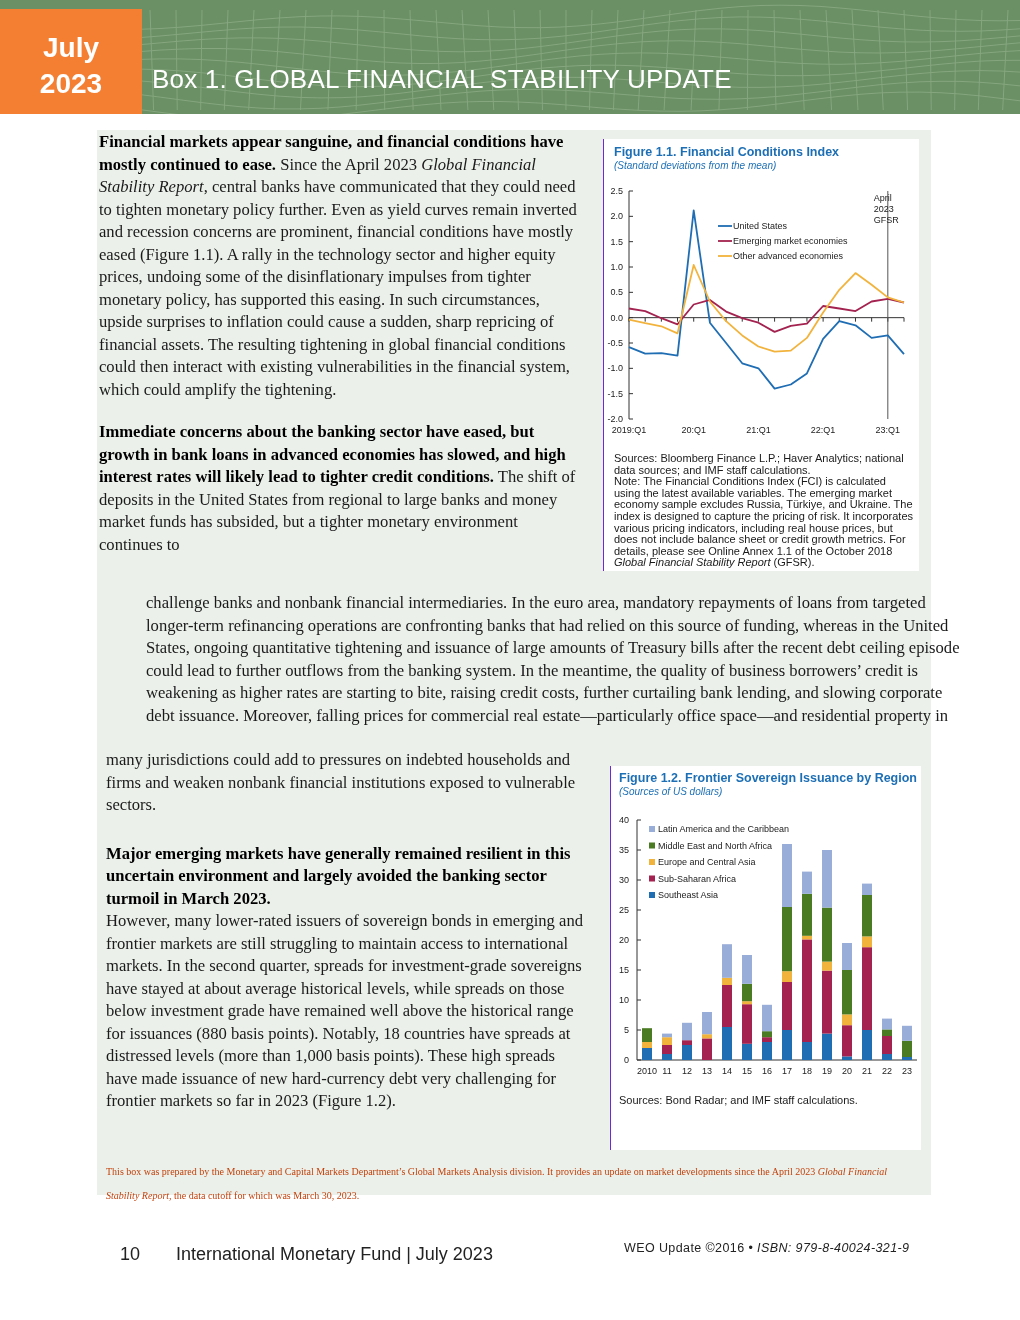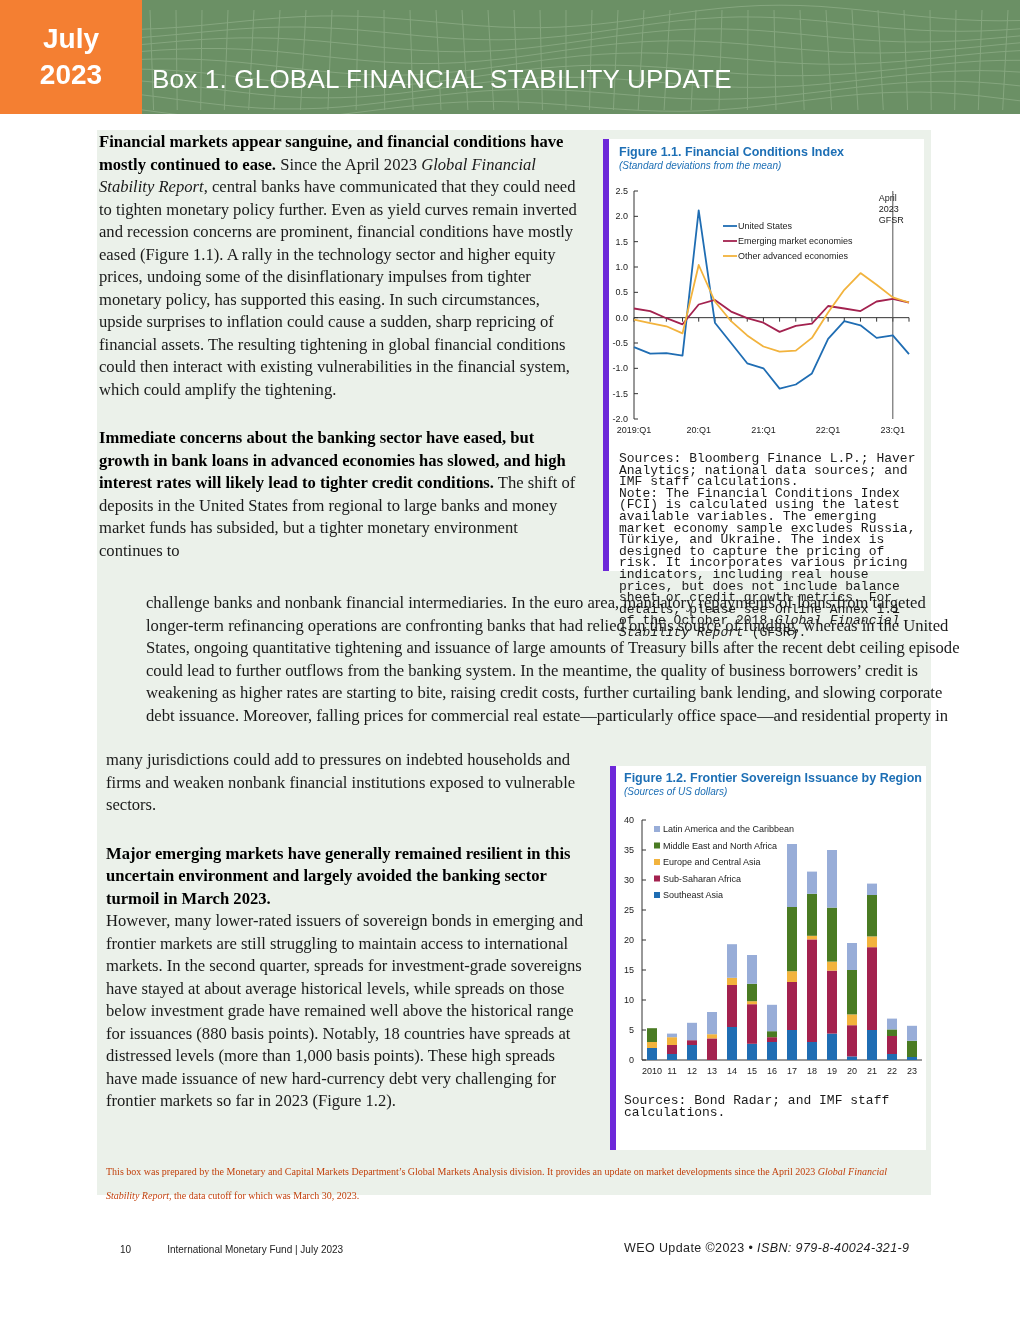--- a/index.html
+++ b/index.html
@@ -1,42 +1,42 @@
 <!DOCTYPE html>
 <html><head>
 <meta charset="utf-8">
 <style>
   html, body { margin: 0; padding: 0; background: #ffffff; }
   body { width: 1020px; height: 1320px; position: relative; overflow: hidden; font-family: "Liberation Serif", serif; color: #1a1a1a; }
 
   
   .banner { position: absolute; left: 0; top: 0; width: 1020px; height: 114px; background: #6b9065; overflow: hidden; }
   .banner svg.mesh { position: absolute; left: 0; top: 0; }
-  .date-block { position: absolute; left: 0; top: 0; width: 142px; height: 114px; background: #f47f32; display: flex; flex-direction: column; align-items: center; justify-content: center; }
+  .date-block { position: absolute; left: 0; top: 9px; width: 142px; height: 114px; background: #f47f32; display: flex; flex-direction: column; align-items: center; justify-content: center; }
   .date-block span { font-family: "Liberation Sans", sans-serif; font-weight: bold; color: #fff; font-size: 28px; line-height: 36px; }
   .banner-title { position: absolute; left: 152px; top: 64px; font-family: "Liberation Sans", sans-serif; font-weight: normal; color: #fff; font-size: 26px; letter-spacing: 0.2px; }
 
   
   .box-bg { position: absolute; left: 97px; top: 130px; width: 834px; height: 1065px; background: #ebf1ea; }
 
   .text { position: absolute; font-size: 16.6px; line-height: 22.5px; color: #1a1a1a; }
   .text b { font-weight: bold; color: #000; }
   .text i { font-style: italic; }
   .para { margin: 0 0 8px 0; }
 
-  .figure { position: absolute; background: #ffffff; border-left: 6px solid #6d28d9; }
+  .figure { position: absolute; background: #ffffff; border-left: 1px solid #6d28d9; }
   .fig-title { font-family: "Liberation Sans", sans-serif; font-weight: bold; color: #1d6fb5; font-size: 12.5px; }
   .fig-sub { font-family: "Liberation Sans", sans-serif; font-style: italic; color: #1d6fb5; font-size: 10px; margin-top: 1px; }
-  .fig-note { font-family: Liberation Mono, monospace; color: #1a1a1a; font-size: 13px; line-height: 11.6px; }
+  .fig-note { font-family: Liberation Sans, sans-serif; color: #1a1a1a; font-size: 11px; line-height: 11.6px; }
   .fig-note i { font-style: italic; }
 
   svg text { font-family: "Liberation Sans", sans-serif; }
 
   .footnote { position: absolute; left: 106px; top: 1160px; width: 815px; font-size: 10px; line-height: 24px; color: #c2410c; }
-  .footer-left { position: absolute; left: 120px; top: 1244px; font-family: "Liberation Sans", sans-serif; font-size: 10px; color: #222; }
+  .footer-left { position: absolute; left: 120px; top: 1244px; font-family: "Liberation Sans", sans-serif; font-size: 18px; color: #222; }
   .footer-left .pg { margin-right: 36px; }
   .footer-right { position: absolute; left: 624px; top: 1241px; font-family: "Liberation Sans", sans-serif; font-size: 12.5px; color: #222; letter-spacing: 0.4px; }
   .footer-right i { font-style: italic; }
 </style>
 </head>
 <body>
 
 <div class="banner">
   <svg class="mesh" width="1020" height="114">
     <g stroke="#9bb894" stroke-width="1" fill="none" opacity="0.55" id="mesh-g">
@@ -91,21 +91,21 @@
   </div>
   <div class="banner-title">Box 1. GLOBAL FINANCIAL STABILITY UPDATE</div>
 </div>
 
 <div class="box-bg"></div>
 
 <div class="text" style="left:99px; top:131px; width:484px;">
   <p class="para">
     <b>Financial markets appear sanguine, and financial conditions have mostly continued to ease.</b><span> Since the April 2023 </span><i>Global Financial Stability Report</i><span>, central banks have communicated that they could need to tighten monetary policy further. Even as yield curves remain inverted and recession concerns are prominent, financial conditions have mostly eased (Figure 1.1). A rally in the technology sector and higher equity prices, undoing some of the disinflationary impulses from tighter monetary policy, has supported this easing. In such circumstances, upside surprises to inflation could cause a sudden, sharp repricing of financial assets. The resulting tightening in global financial conditions could then interact with existing vulnerabilities in the financial system, which could amplify the tightening.</span>
   </p>
-  <p class="para" style="margin-top:26px;">
+  <p class="para" style="margin-top:20px;">
     <b>Immediate concerns about the banking sector have eased, but growth in bank loans in advanced economies has slowed, and high interest rates will likely lead to tighter credit conditions.</b><span> The shift of deposits in the United States from regional to large banks and money market funds has subsided, but a tighter monetary environment continues to</span>
   </p>
 </div>
 
 <div class="text" style="left:106px; top:592px; width:820px;margin-left:40px;">
   <span>challenge banks and nonbank financial intermediaries. In the euro area, mandatory repayments of loans from targeted longer-term refinancing operations are confronting banks that had relied on this source of funding, whereas in the United States, ongoing quantitative tightening and issuance of large amounts of Treasury bills after the recent debt ceiling episode could lead to further outflows from the banking system. In the meantime, the quality of business borrowers’ credit is weakening as higher rates are starting to bite, raising credit costs, further curtailing bank lending, and slowing corporate debt issuance. Moreover, falling prices for commercial real estate—particularly office space—and residential property in</span>
 </div>
 
 <div class="text" style="left:106px; top:749px; width:484px;">
   <p class="para">
@@ -302,14 +302,14 @@
 </div>
 
 <div class="footnote">
   <span>This box was prepared by the Monetary and Capital Markets Department’s Global Markets Analysis division. It provides an update on market developments since the April 2023 </span><i>Global Financial Stability Report</i><span>, the data cutoff for which was March 30, 2023.</span>
 </div>
 
 <div class="footer-left">
   <span class="pg">10</span><span>International Monetary Fund | July 2023</span>
 </div>
 <div class="footer-right">
-  <span>WEO Update ©2023 • </span><i>ISBN: 979-8-40024-321-9</i>
+  <span>WEO Update ©2016 • </span><i>ISBN: 979-8-40024-321-9</i>
 </div>
 
 </body></html>

